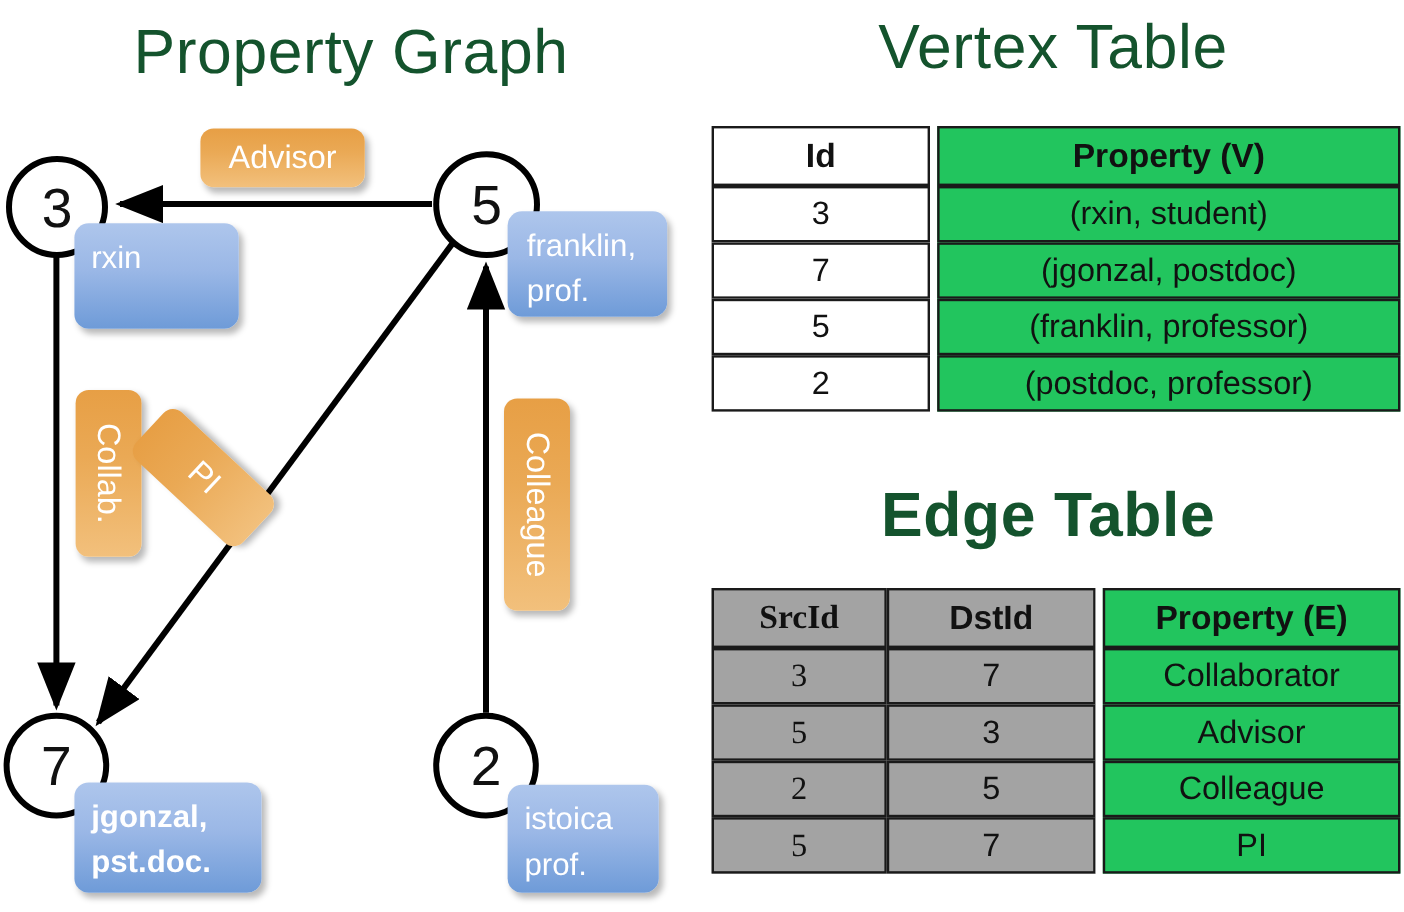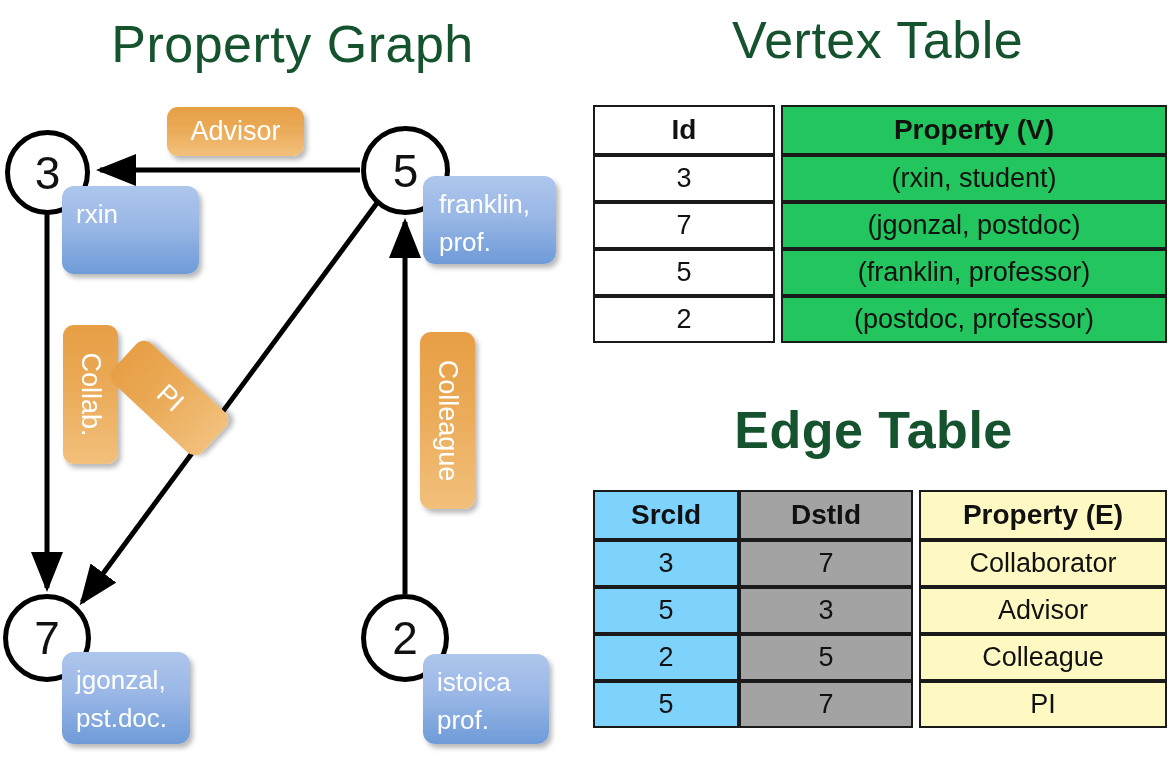--- a/index.html
+++ b/index.html
@@ -128,23 +128,23 @@
     height: 50px;
   }
   
   .col-gap { border: none !important; width: 6px; background: #fff; }
 
   #vertex-table { left: 593px; top: 105px; }
   #vertex-table th.v-id, #vertex-table td.v-id { width: 182px; background: #ffffff; text-align: center; }
   #vertex-table th.v-prop, #vertex-table td.v-prop { width: 386px; background: #22c55e; }
 
   #edge-table { left: 593px; top: 490px; }
-  #edge-table th.e-src, #edge-table td.e-src { width: 146px; background: #7dd3fc; }
+  #edge-table th.e-src, #edge-table td.e-src { width: 146px; background: #a3a3a3; font-family: Liberation Serif, serif; }
   #edge-table th.e-dst, #edge-table td.e-dst { width: 174px; background: #a3a3a3; }
-  #edge-table th.e-prop, #edge-table td.e-prop { width: 248px; background: #fef9c3; }
+  #edge-table th.e-prop, #edge-table td.e-prop { width: 248px; background: #22c55e; }
 </style>
 </head>
 <body>
 
 <div class="section-title" id="title-property-graph">Property Graph</div>
 
 <svg id="graph-svg" viewBox="0 0 585 760" preserveAspectRatio="none" aria-hidden="true">
   <defs>
     <marker id="arrowhead" markerWidth="9" markerHeight="9" refX="7.2" refY="3.2" orient="auto" markerUnits="strokeWidth">
       <path d="M0,0 L8,3.2 L0,6.4 z" fill="#000"></path>
@@ -173,21 +173,21 @@
 <div class="node" id="node-7" style="left:3px;   top:594px; width:88px; height:88px;">7</div>
 <div class="node" id="node-2" style="left:361px; top:594px; width:88px; height:88px;">2</div>
 
 <div class="vprop" id="vprop-3" style="left:62px; top:186px; width:137px; height:88px;">
   <span>rxin</span>
 </div>
 <div class="vprop" id="vprop-5" style="left:423px; top:176px; width:133px; height:88px;padding-left:16px;">
   <span>franklin,</span>
   <span>prof.</span>
 </div>
-<div class="vprop" id="vprop-7" style="left:62px; top:652px; width:128px; height:92px;">
+<div class="vprop" id="vprop-7" style="left:62px; top:652px; width:156px; height:92px;font-weight:bold;">
   <span>jgonzal,</span>
   <span>pst.doc.</span>
 </div>
 <div class="vprop" id="vprop-2" style="left:423px; top:654px; width:126px; height:90px;">
   <span>istoica</span>
   <span>prof.</span>
 </div>
 
 <div class="eprop" id="elabel-advisor" style="left:167px; top:107px; width:137px; height:49px;">
   <span>Advisor</span>

